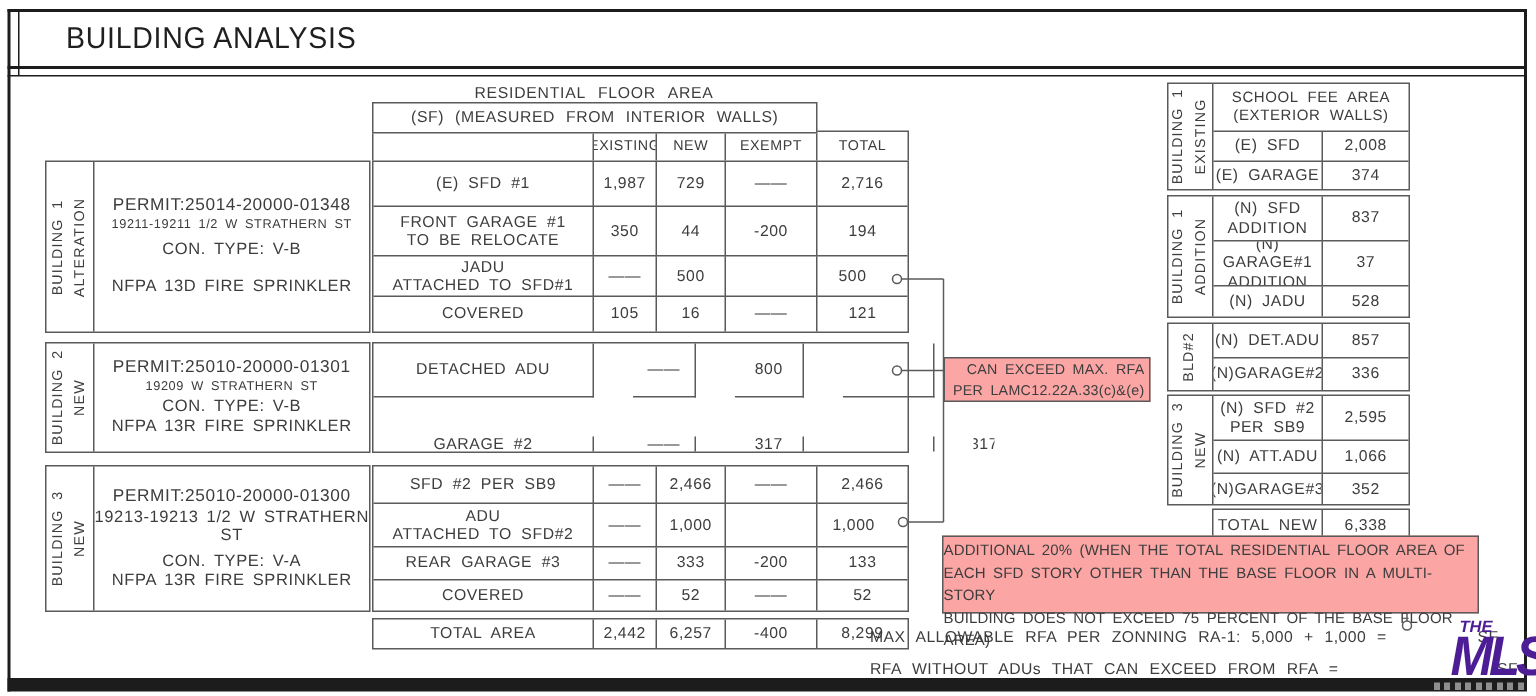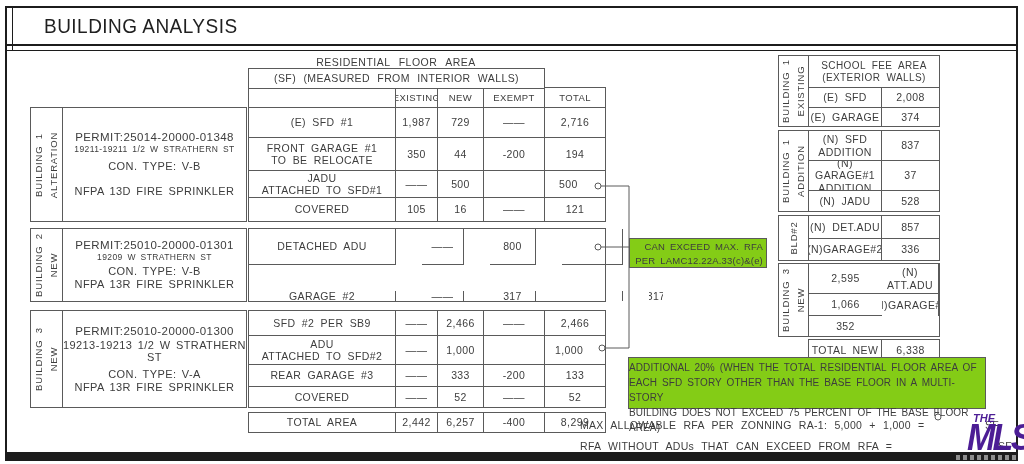--- a/index.html
+++ b/index.html
@@ -23,21 +23,21 @@
   .sm{font-size:9.5px;}
   
   .side{position:relative;}
   .side > span{
     position:absolute;left:50%;top:50%;
     transform:translate(-50%,-50%) rotate(-90deg);
     white-space:pre;text-align:center;font-size:9.5px;letter-spacing:.8px;line-height:1.55;
   }
   .blockline{text-align:center;letter-spacing:.4px;word-spacing:2px;}
   .note{
-    position:absolute;border:1px solid #5a5a5a;background:#84cc16;box-sizing:border-box;
+    position:absolute;border:1px solid #5a5a5a;background:#fca5a5;box-sizing:border-box;
     white-space:pre-line;color:#3d3d3d;
   }
   .formula{
     position:absolute;text-align:left;font-size:10.5px;letter-spacing:.3px;word-spacing:4px;color:#3d3d3d;
   }
   #mls-logo{
     position:absolute;left:931px;top:413px;width:84px;height:49px;
     font-style:italic;font-weight:bold;line-height:1;z-index:5;
   }
   #mls-logo .the{position:absolute;left:6px;top:0;font-size:11px;letter-spacing:0;}
@@ -216,20 +216,22 @@
     <div class="side lb" style="grid-row:1/3;"><span>BLD#2</span></div>
     <div class="lab">(N) DET.ADU</div>
     <div class="lr">857</div>
     <div class="lab lb">(N)GARAGE#2</div>
     <div class="lr lb">336</div>
   </div>
 
   <div class="t" style="left:778px;top:263px;width:162px;grid-template-columns:30px 73px auto;grid-template-rows:30px 22px auto;height:74px;">
     <div class="side lb" style="grid-row:1/4;"><span>BUILDING 3
 NEW</span></div>
+    <div class="lab">(N) SFD #2
+PER SB9</div>
     <div class="lr">2,595</div>
     <div class="lab">(N) ATT.ADU</div>
     <div class="lr">1,066</div>
     <div class="lab lb">(N)GARAGE#3</div>
     <div class="lr lb">352</div>
   </div>
 
   <div class="t" style="left:808px;top:339px;width:132px;grid-template-columns:73px auto;grid-template-rows:20px;">
     <div class="lb">TOTAL NEW</div>
     <div class="lr lb">6,338</div>

